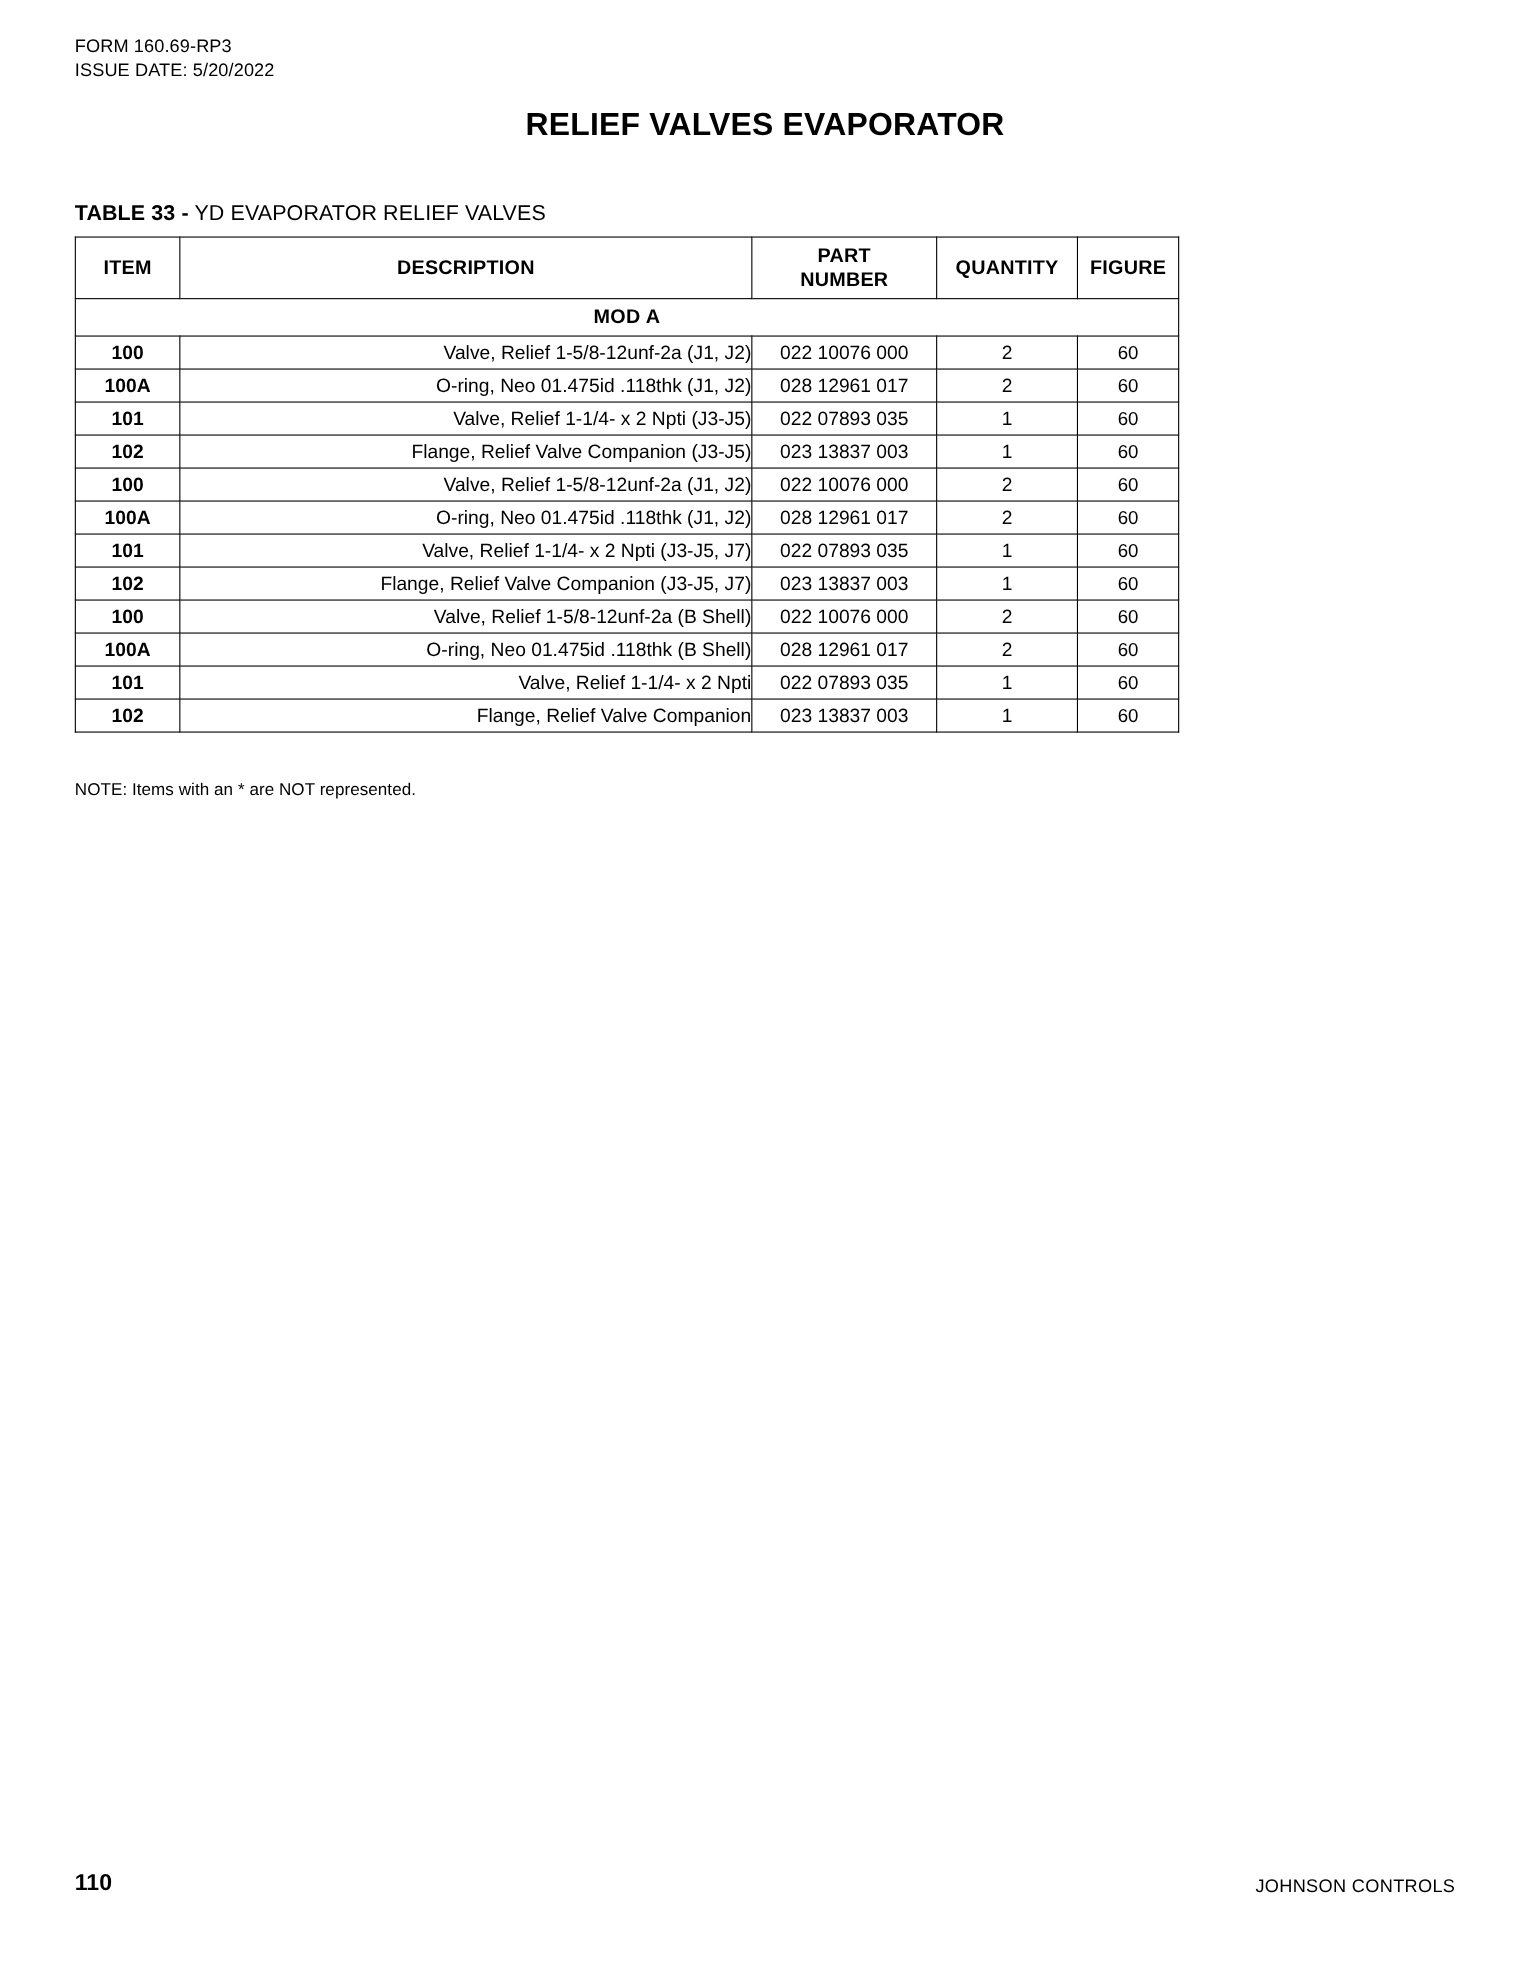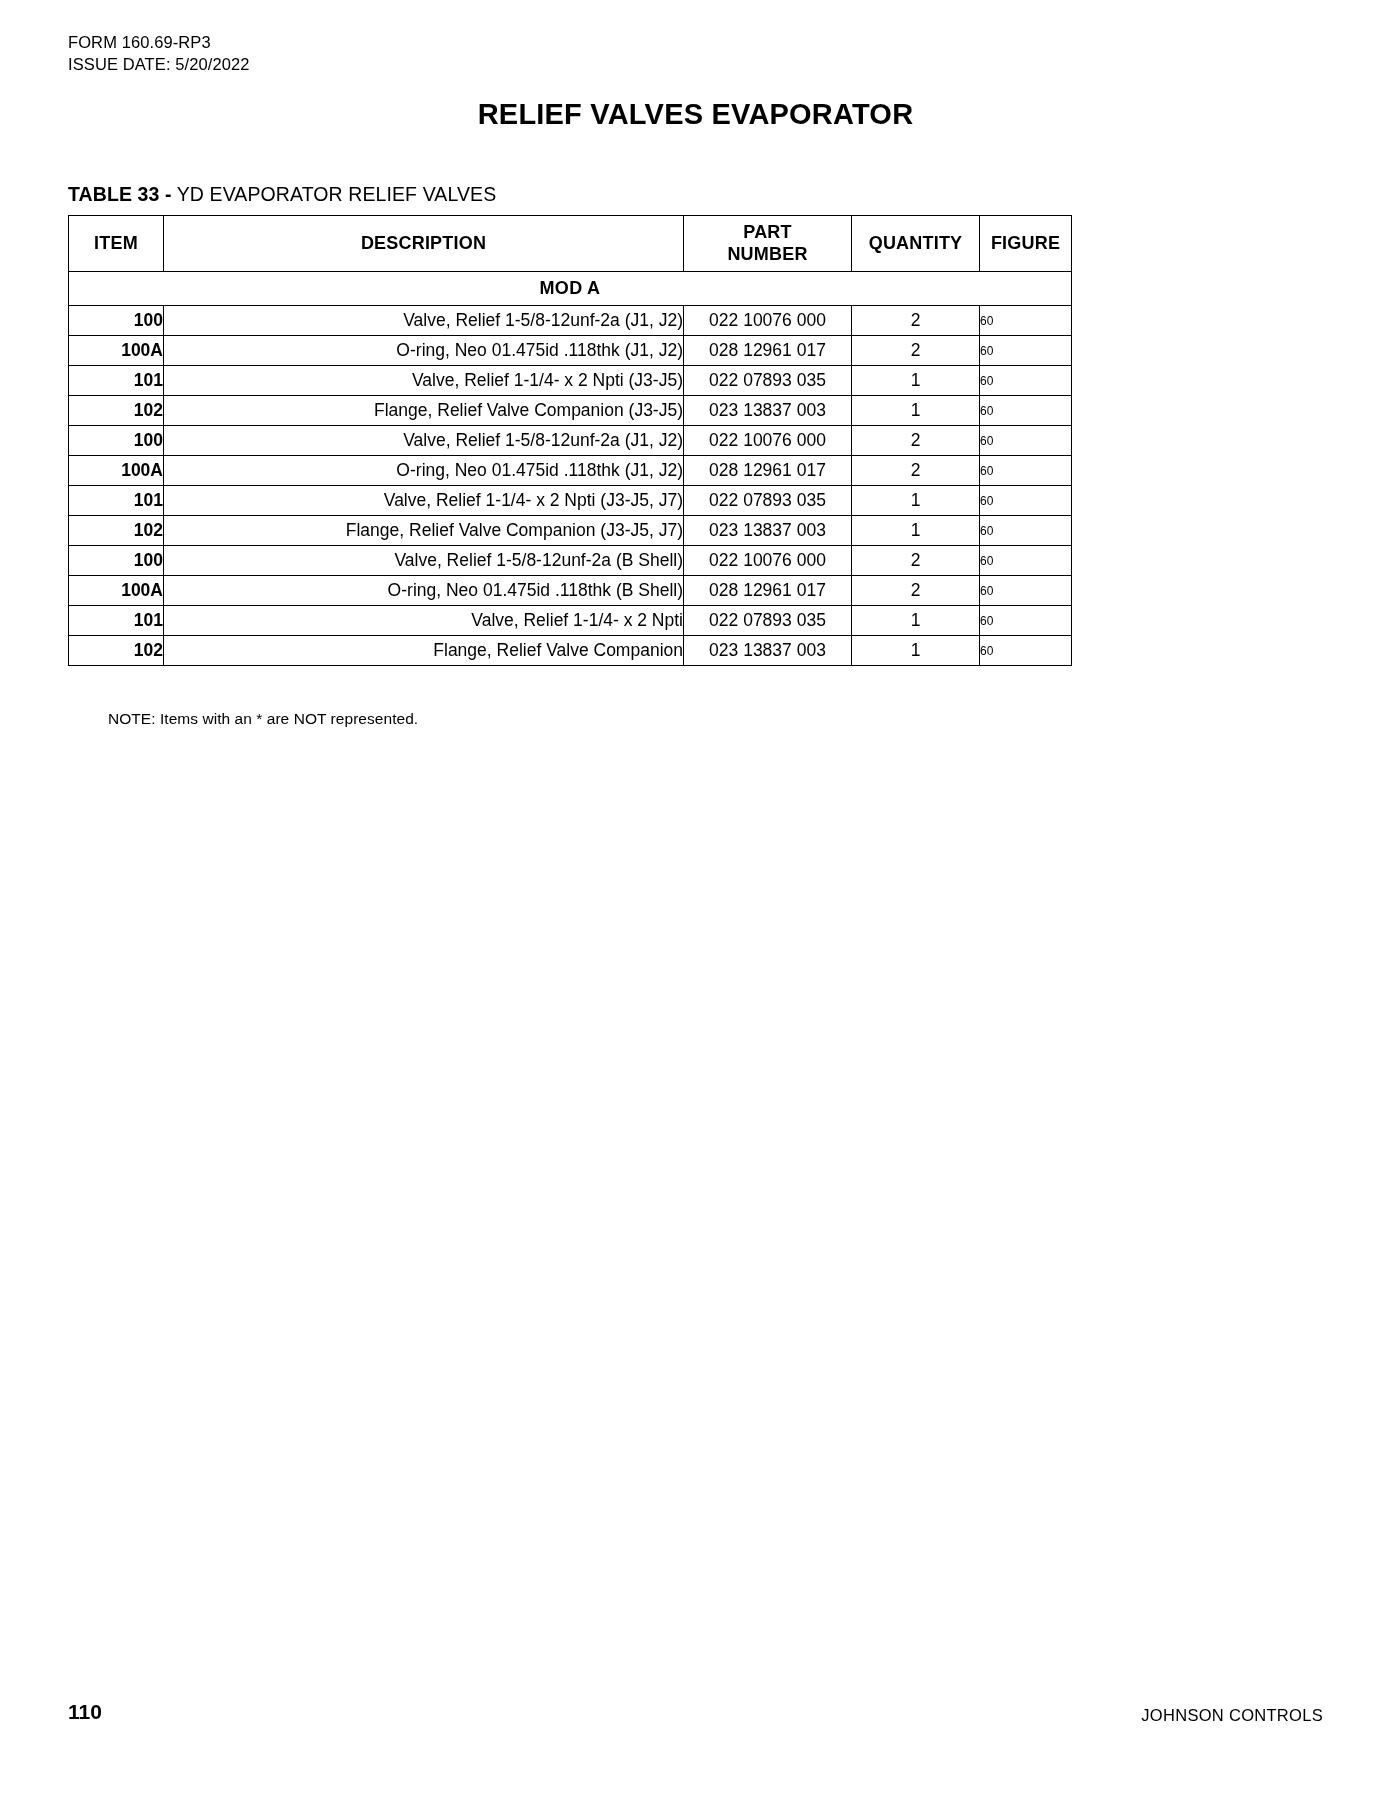--- a/index.html
+++ b/index.html
@@ -95,49 +95,49 @@
     height: 34px;
     font-weight: bold;
     font-size: 18px;
     text-align: center;
     letter-spacing: 0.3px;
     margin-left: 12px;
   }
 
   tr.data-row td { height: 30px; }
   td.item {
-    text-align: right;
+    text-align: center;
     font-weight: bold;
     font-size: 17.5px;
   }
   td.desc {
     text-align: right;
     padding-left: 10px;
     font-size: 17.5px;
   }
   td.part {
     text-align: center;
     font-size: 17.5px;
   }
   td.qty {
     text-align: center;
     font-size: 17.5px;
   }
   td.fig {
-    font-size: 12px;
+    text-align: center;
+    font-size: 17px;
   }
 
   
   .table-note {
     position: absolute;
     left: 68px;
     top: 710px;
     font-size: 15.5px;
     letter-spacing: 0.05px;
-    margin-left: 40px;
   }
 
   
   .footer-page {
     position: absolute;
     left: 68px;
     top: 1700px;
     font-size: 21px;
     font-weight: bold;
   }

